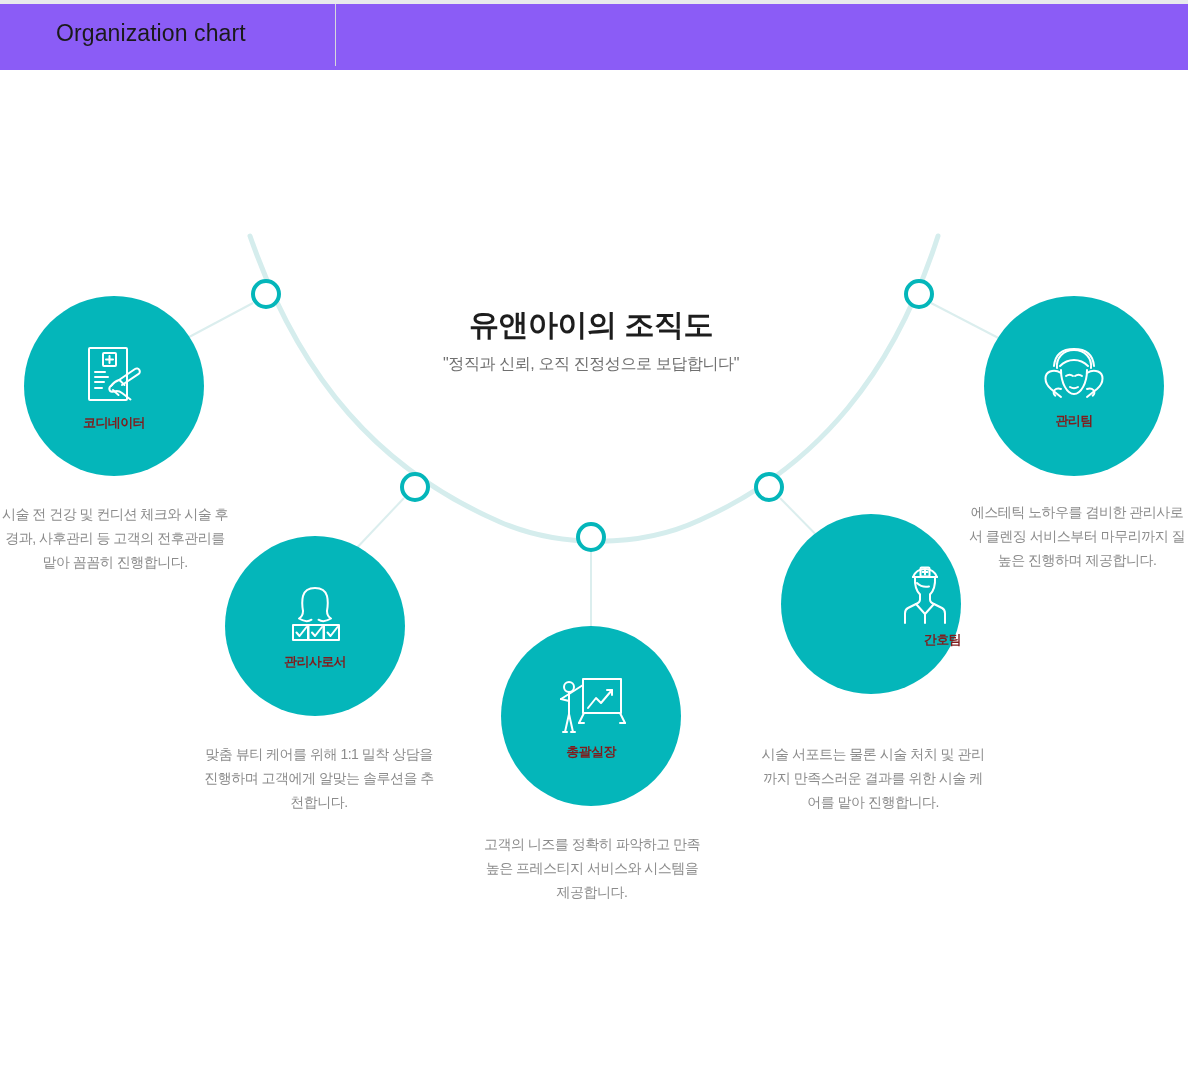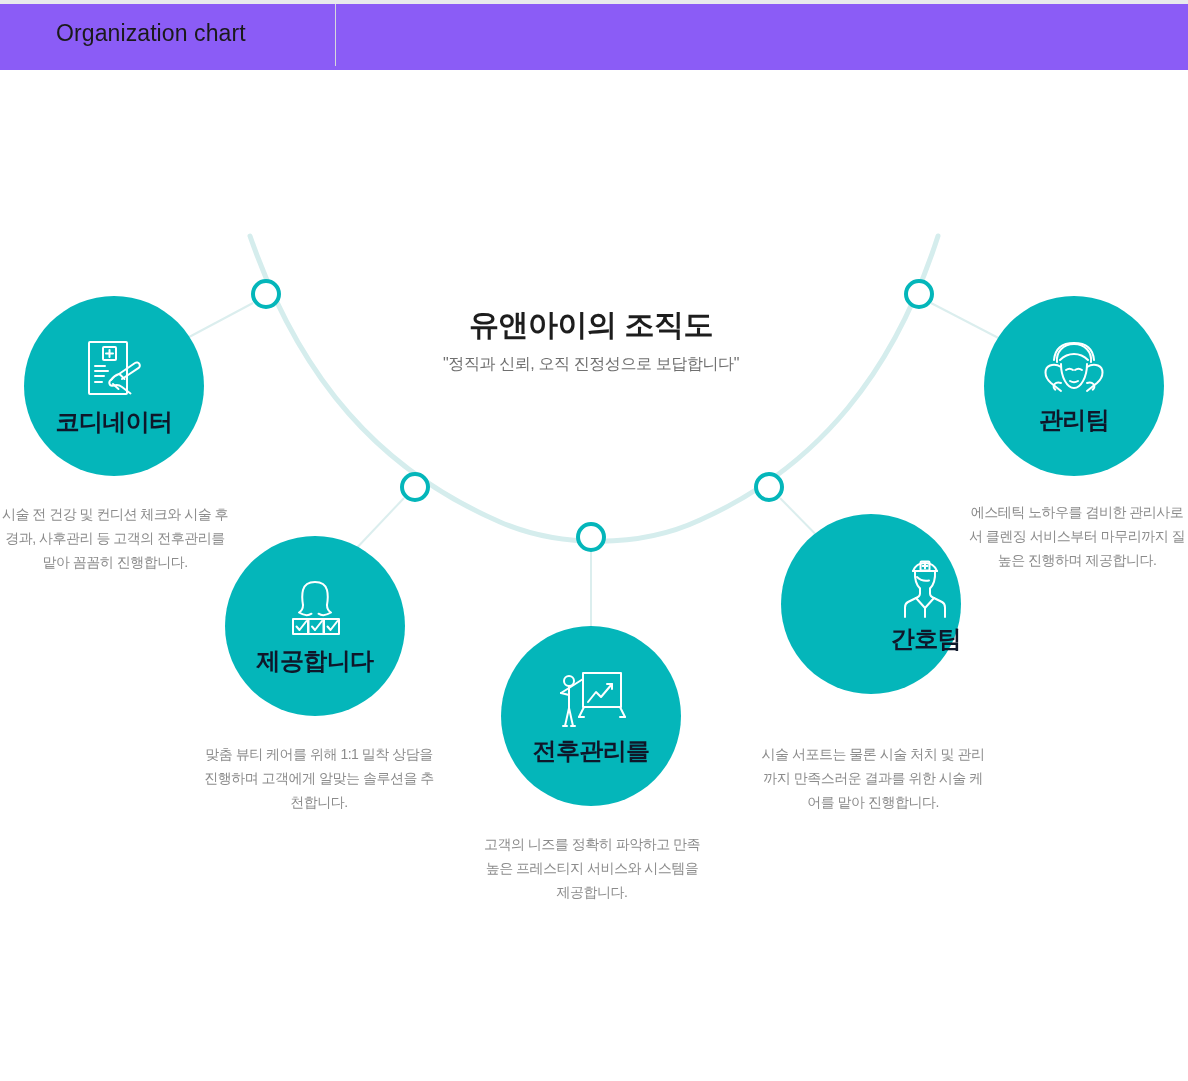--- a/index.html
+++ b/index.html
@@ -95,23 +95,23 @@
     display: flex;
     flex-direction: column;
     align-items: center;
     justify-content: center;
   }
   .role-icon {
     display: block;
     margin-bottom: 2px;
   }
   .role-label {
-    color: #0f172a;
+    color: #7f1d1d;
     font-weight: bold;
-    font-size: 24px;
+    font-size: 13px;
     letter-spacing: -0.6px;
     line-height: 1;
   }
   .role-desc {
     position: absolute;
     text-align: center;
     font-size: 14px;
     line-height: 1.72;
     color: #8b8b8b;
     letter-spacing: -0.5px;
@@ -201,21 +201,21 @@
           <path d="M26 26c0 3.5-1.5 6-4 7.5 4 2.5 9 3.5 12.5 1.2"></path>
           <path d="M50 26c0 3.5 1.5 6 4 7.5-4 2.5-9 3.5-12.5 1.2"></path>
           <rect x="16" y="40" width="15" height="15"></rect>
           <rect x="31.5" y="40" width="15" height="15"></rect>
           <rect x="47" y="40" width="15" height="15"></rect>
           <path d="M19.5 47.5l3 3.5 7-9"></path>
           <path d="M35 47.5l3 3.5 7-9"></path>
           <path d="M50.5 47.5l3 3.5 7-9"></path>
         </svg>
       </span>
-      <span class="role-label">제공합니다</span>
+      <span class="role-label">관리사로서</span>
     </div>
     <div class="role-desc">맞춤 뷰티 케어를 위해 1:1 밀착 상담을 진행하며 고객에게 알맞는 솔루션을 추천합니다.</div>
   </div>
 
   <div class="role" id="role-general">
     <div class="role-circle">
       <span class="role-icon">
         <svg width="72" height="64" viewBox="0 0 72 64" fill="none" stroke="#ffffff" stroke-width="2" stroke-linecap="round" stroke-linejoin="round">
           <rect x="28" y="4" width="38" height="34"></rect>
           <path d="M33 33l8-10 5 5 11-13"></path>
@@ -223,21 +223,21 @@
           <path d="M29 38l-5 10M65 38l5 10"></path>
           <path d="M24 48h5M65 48h5"></path>
           <circle cx="14" cy="12" r="5"></circle>
           <path d="M14 17v22"></path>
           <path d="M6 24l8-5 14-9"></path>
           <path d="M6 24l8 2"></path>
           <path d="M14 39l-4 18M14 39l4 18"></path>
           <path d="M8 57h4M16 57h4"></path>
         </svg>
       </span>
-      <span class="role-label">전후관리를</span>
+      <span class="role-label">총괄실장</span>
     </div>
     <div class="role-desc">고객의 니즈를 정확히 파악하고 만족 높은 프레스티지 서비스와 시스템을 제공합니다.</div>
   </div>
 
   <div class="role" id="role-nursing">
     <div class="role-circle">
       <span class="role-icon">
         <svg width="72" height="64" viewBox="0 0 72 64" fill="none" stroke="#ffffff" stroke-width="2" stroke-linecap="round" stroke-linejoin="round">
           <path d="M24 14c2-5 6-8 12-8s10 3 12 8"></path>
           <path d="M24 14h24"></path>

